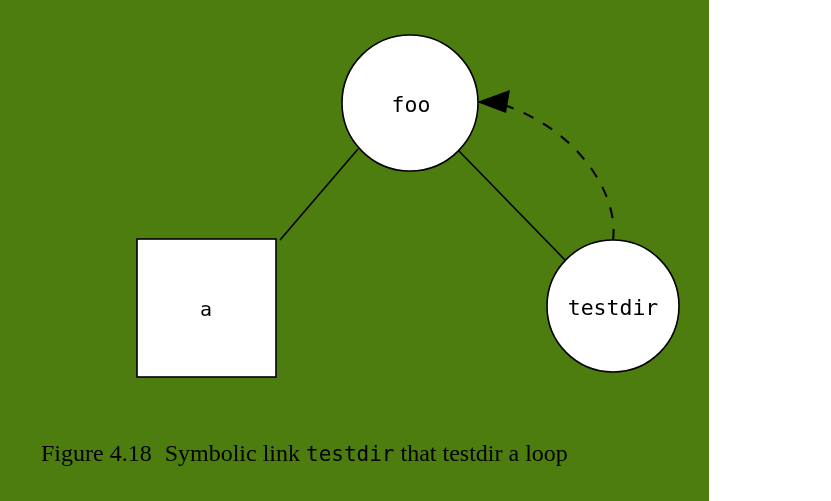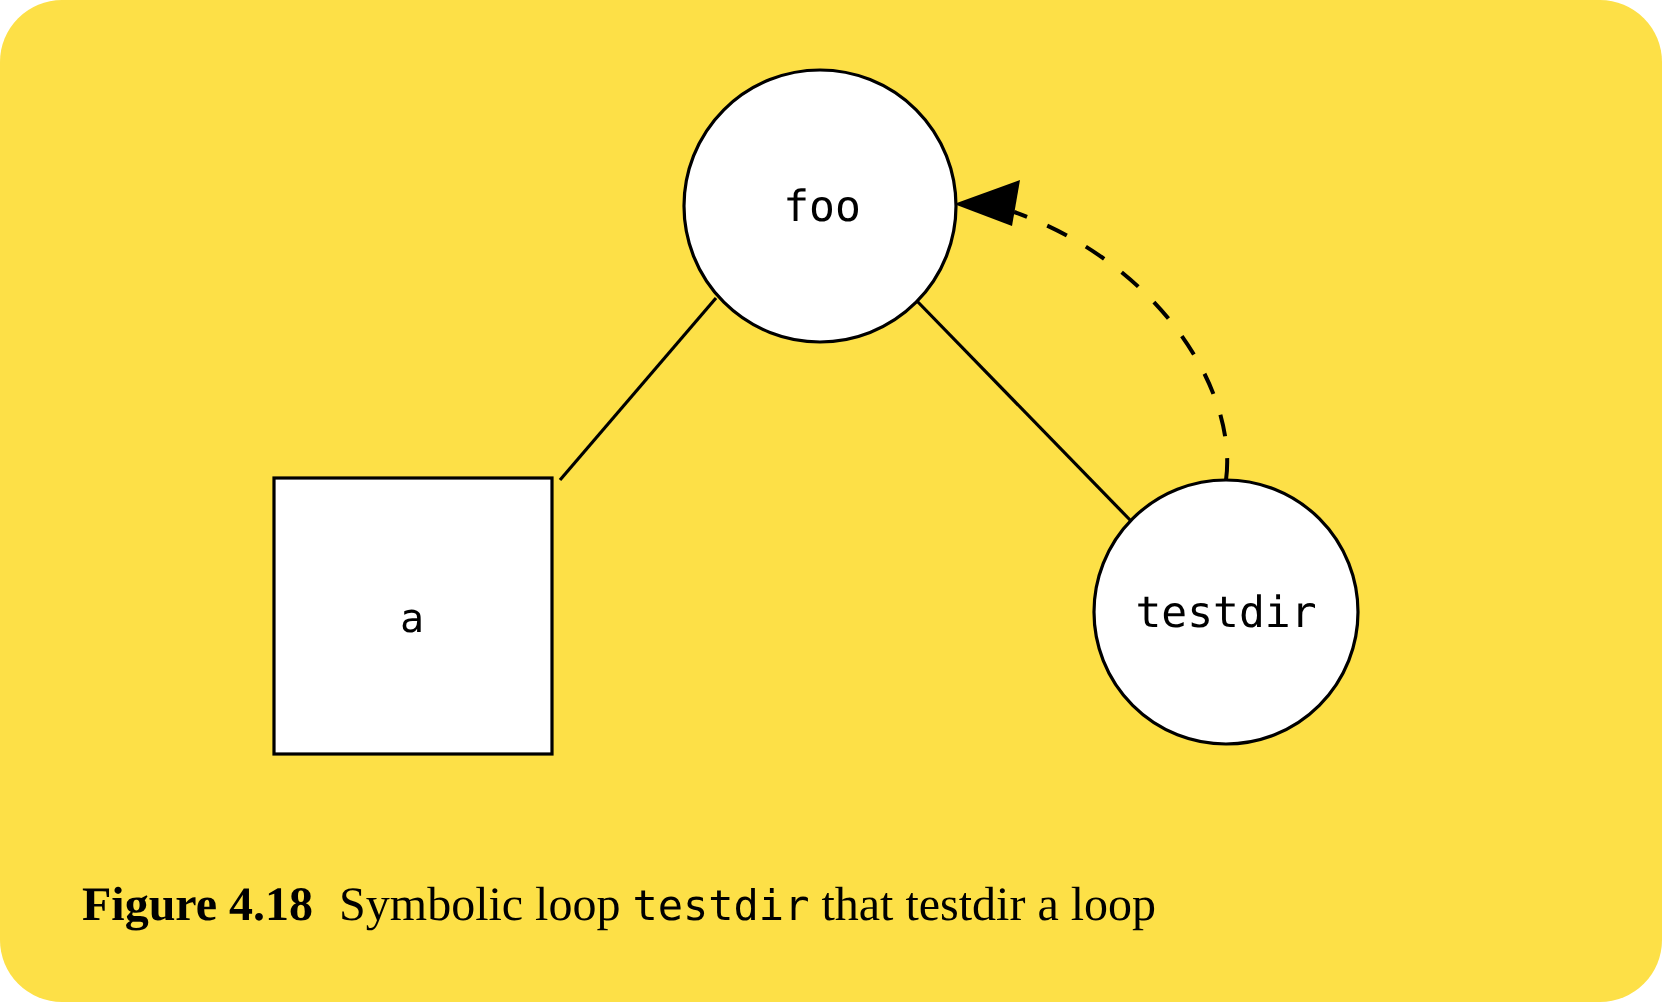--- a/index.html
+++ b/index.html
@@ -10,24 +10,23 @@
   }
   body {
     width: 831px;
     height: 501px;
     overflow: hidden;
     font-family: "Liberation Serif", serif;
     color: #000000;
   }
   #page {
     position: relative;
-    width: 831px;
+    width: 709px;
     height: 501px;
-    background: #fde047;
-    border-radius: 31px;
+    background: #4d7c0f;
   }
   #figure-canvas {
     position: absolute;
     left: 0;
     top: 0;
     width: 831px;
     height: 420px;
     display: block;
   }
   .node-label {
@@ -68,21 +67,21 @@
     left: 41px;
     top: 436px;
     width: 760px;
     font-family: "Liberation Serif", serif;
     font-size: 24px;
     line-height: 34px;
     color: #000000;
     white-space: nowrap;
   }
   #caption .cap-figlabel {
-    font-weight: bold;
+    font-weight: normal;
   }
   #caption .cap-gap {
     display: inline-block;
     width: 13px;
   }
   #caption .cap-mono {
     font-family: "DejaVu Sans Mono", "Liberation Mono", monospace;
     font-size: 21px;
   }
 </style>
@@ -112,16 +111,16 @@
     </g>
 
     <g>
       <circle class="shape" cx="613" cy="306" r="66"></circle>
       <text class="node-label big" x="613" y="307">testdir</text>
     </g>
 
   </svg>
 
   <div id="caption">
-    <span class="cap-figlabel">Figure 4.18</span><span class="cap-gap"></span><span>Symbolic loop</span> <span class="cap-mono">testdir</span> <span>that testdir a loop</span>
+    <span class="cap-figlabel">Figure 4.18</span><span class="cap-gap"></span><span>Symbolic link</span> <span class="cap-mono">testdir</span> <span>that testdir a loop</span>
   </div>
 
 </div>
 
 </body></html>

